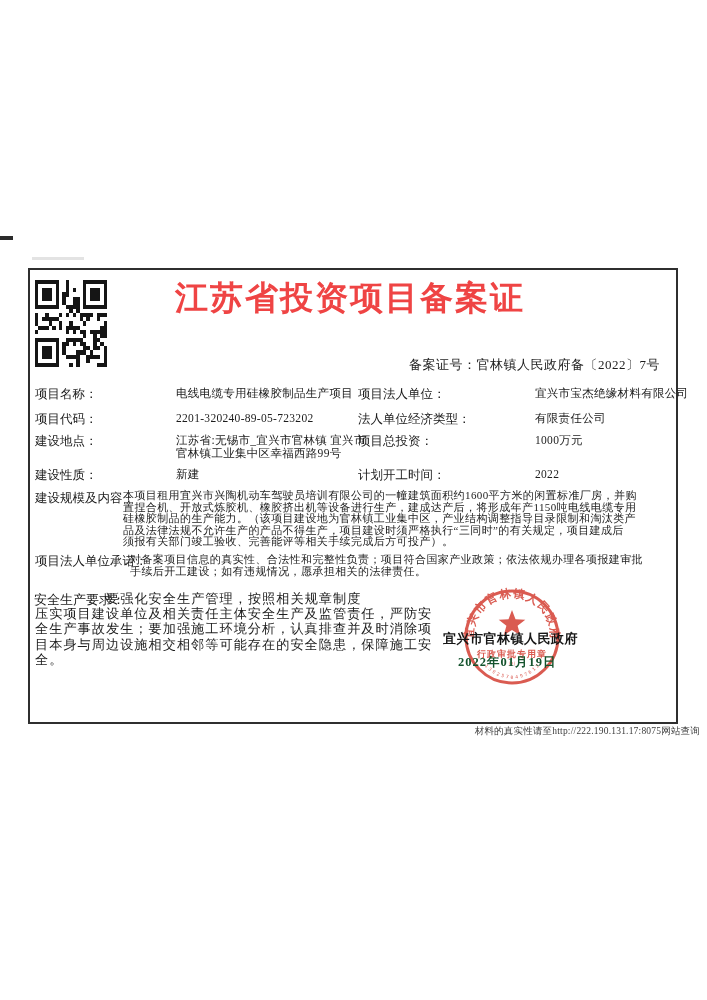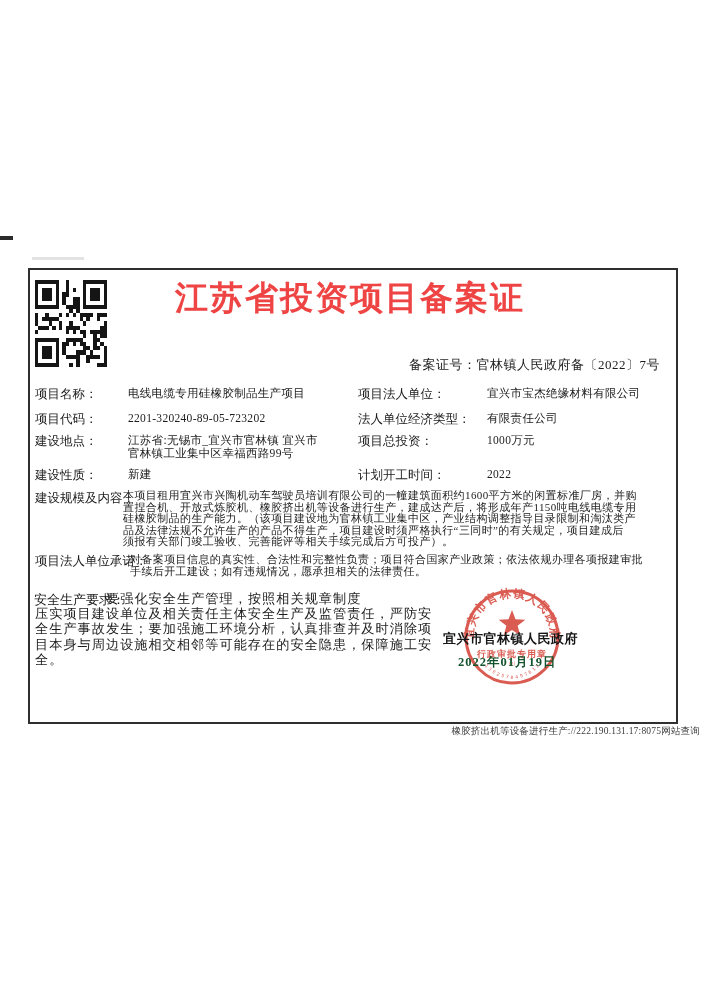--- a/index.html
+++ b/index.html
@@ -8,21 +8,21 @@
   .abs{position:absolute;}
   .artifact1{left:0;top:236px;width:13px;height:4px;background:#2b2b2b;}
   .artifact2{left:32px;top:257px;width:52px;height:3px;background:#e3e3e3;}
   .cert-frame{left:28px;top:268px;width:646px;height:452px;border:2px solid #2f2f2f;background:#fff;}
   .qr{left:35px;top:280px;width:72px;height:87px;}
   .qr svg{width:100%;height:100%;}
   .title{left:120px;top:276px;width:460px;text-align:center;font-size:33px;font-weight:700;
          font-family:"DejaVu Sans","Liberation Sans",sans-serif;letter-spacing:2px;color:#ef4444;}
   .certno{right:47px;top:356px;font-size:13px;font-weight:400;letter-spacing:0.5px;}
   .flabel{font-size:12.5px;font-weight:400;white-space:nowrap;}
-  .fvalue{font-size:11.5px;white-space:pre-wrap;line-height:13px;letter-spacing:0.3px;}
+  .fvalue{font-size:11.5px;white-space:pre-wrap;line-height:13px;letter-spacing:0.3px;margin-left:48px;}
   .para{font-size:11px;line-height:11.6px;white-space:pre-wrap;letter-spacing:0.4px;text-align:justify;}
   .safety-text{font-size:13.2px;line-height:15.2px;white-space:pre-wrap;letter-spacing:1px;
                text-indent:71px;text-align:justify;}
   .seal{left:462px;top:587px;width:100px;height:100px;z-index:1;opacity:0.88;}
   .seal-overlay-name{left:443px;top:630px;z-index:2;font-size:13px;font-weight:700;
                      letter-spacing:0.5px;color:#161616;white-space:nowrap;}
   .seal-overlay-date{left:458px;top:654px;z-index:2;font-size:12.5px;font-weight:700;
                      letter-spacing:1px;color:#14532d;white-space:nowrap;}
   .footer{right:7px;top:725px;font-size:9.5px;color:#3c3c3c;letter-spacing:0.2px;}
 </style>
@@ -223,13 +223,13 @@
     <text x="50" y="78" text-anchor="middle" font-size="5" fill="#d5453a">（2）</text>
     <text fill="#d5453a" font-size="4.6" font-family="'DejaVu Sans Mono',monospace">
       <textPath href="#arcBot" startOffset="50%" text-anchor="middle" textLength="62">1302570497612</textPath>
     </text>
   </svg>
 </div>
 
 <div class="abs seal-overlay-name">宜兴市官林镇人民政府</div>
 <div class="abs seal-overlay-date">2022年01月19日</div>
 
-<div class="abs footer">橡胶挤出机等设备进行生产://222.190.131.17:8075网站查询</div>
+<div class="abs footer">材料的真实性请至http://222.190.131.17:8075网站查询</div>
 
 </body></html>

